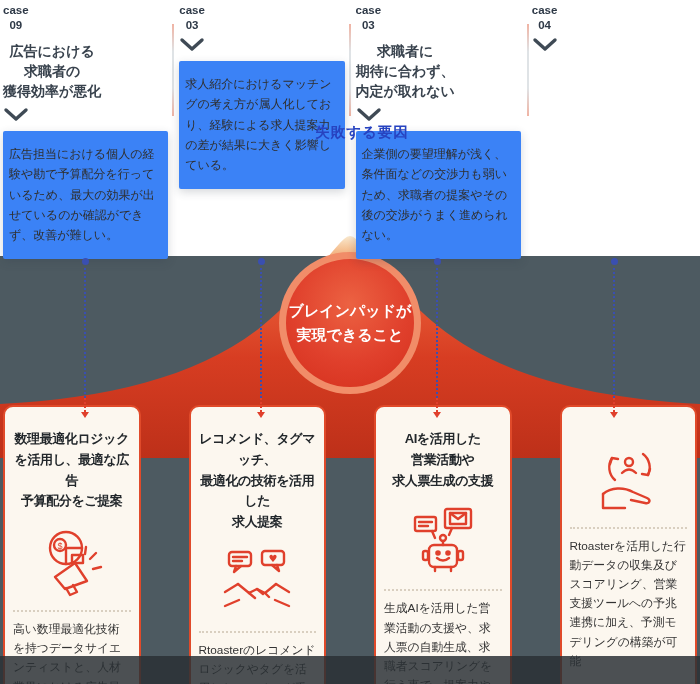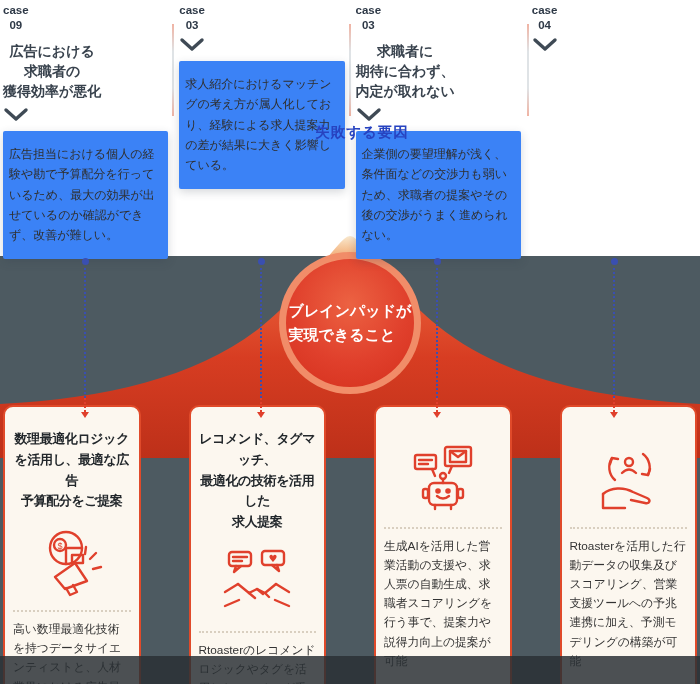--- a/index.html
+++ b/index.html
@@ -32,21 +32,21 @@
   .failure-label{position:absolute;top:123px;left:12px;width:700px;text-align:center;
     color:#2743c0;font-weight:bold;font-size:14.5px;letter-spacing:1px;z-index:4;}
 
   
   .dark-band{position:absolute;top:256px;left:0;width:700px;height:428px;background:#4d5a61;z-index:0;}
   .mountain{position:absolute;top:228px;left:0;z-index:1;}
   .center-circle{
     position:absolute;left:279px;top:252px;width:142px;height:142px;border-radius:50%;
     background:radial-gradient(circle at 50% 35%, #ec6242 0%, #e0402c 55%, #d42f1c 100%);
     border:7px solid rgba(243,150,112,.9);box-sizing:border-box;z-index:2;
-    display:flex;align-items:center;justify-content:center;text-align:left;
+    display:flex;align-items:center;justify-content:center;text-align:center;
     color:#ffffff;font-weight:bold;font-size:15px;line-height:1.6;white-space:pre-line;
   }
 
   
   .c-dot{position:absolute;width:7px;height:7px;border-radius:50%;background:#3a4fb0;top:258px;z-index:3;}
   .c-line-blue{position:absolute;top:268px;height:130px;width:0;border-left:2px dotted #3a4fb0;z-index:3;}
   .c-line-red{position:absolute;top:398px;height:14px;width:0;border-left:2px dotted #e0402c;z-index:5;}
   .c-arrow{position:absolute;top:412px;width:0;height:0;z-index:5;
     border-left:4.5px solid transparent;border-right:4.5px solid transparent;
     border-top:6px solid #e0402c;}
@@ -220,20 +220,23 @@
           <path d="M69,46 l-13,-8 M69,60 l-14,-6"></path>
           <path d="M18,38 l11,9 l8,-4 l8,4 l11,-9"></path>
           <path d="M29,47 l6,5 M37,43 l6,5 M45,47 l4,4"></path>
         </svg>
       </span>
       <div class="sol-sep"></div>
       <div class="sol-desc">Rtoasterのレコメンドロジックやタグを活用したマッチング手法に加え、人材業界を理解した最適化技術を活用することで解決が可能</div>
     </div>
 
     <div class="sol-card">
+      <div class="sol-title">AIを活用した
+営業活動や
+求人票生成の支援</div>
       <span class="sol-icon">
         <svg width="74" height="74" viewBox="0 0 74 74" fill="none" stroke="#e0402c" stroke-width="2.4" stroke-linecap="round" stroke-linejoin="round">
           <rect x="9" y="13" width="21" height="14" rx="2"></rect>
           <path d="M13,18 h13 M13,22 h9"></path>
           <path d="M26,27 l3,7"></path>
           <rect x="39" y="5" width="26" height="19" rx="2"></rect>
           <rect x="44" y="9" width="16" height="11"></rect>
           <path d="M44,9 l8,6 l8,-6"></path>
           <path d="M46,24 l-3,7"></path>
           <circle cx="37" cy="34" r="3"></circle>

